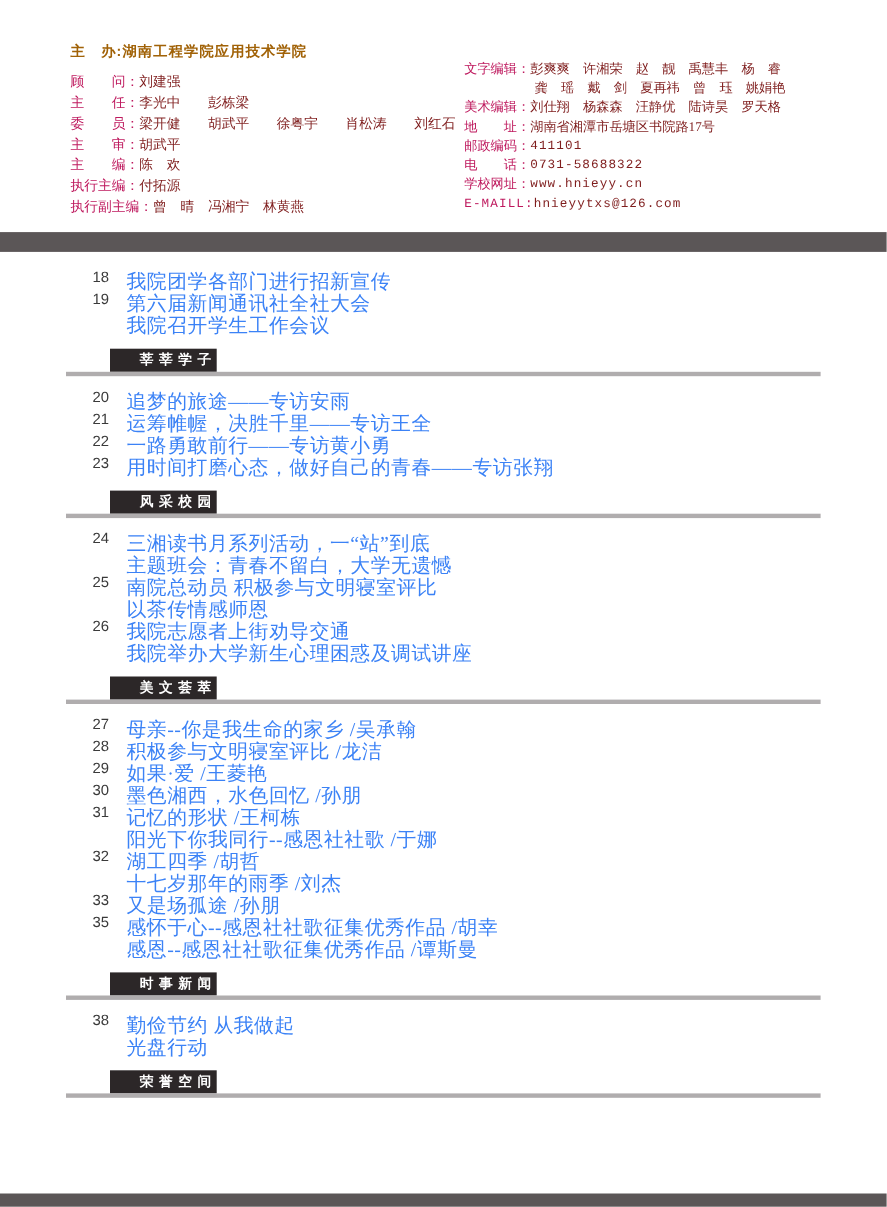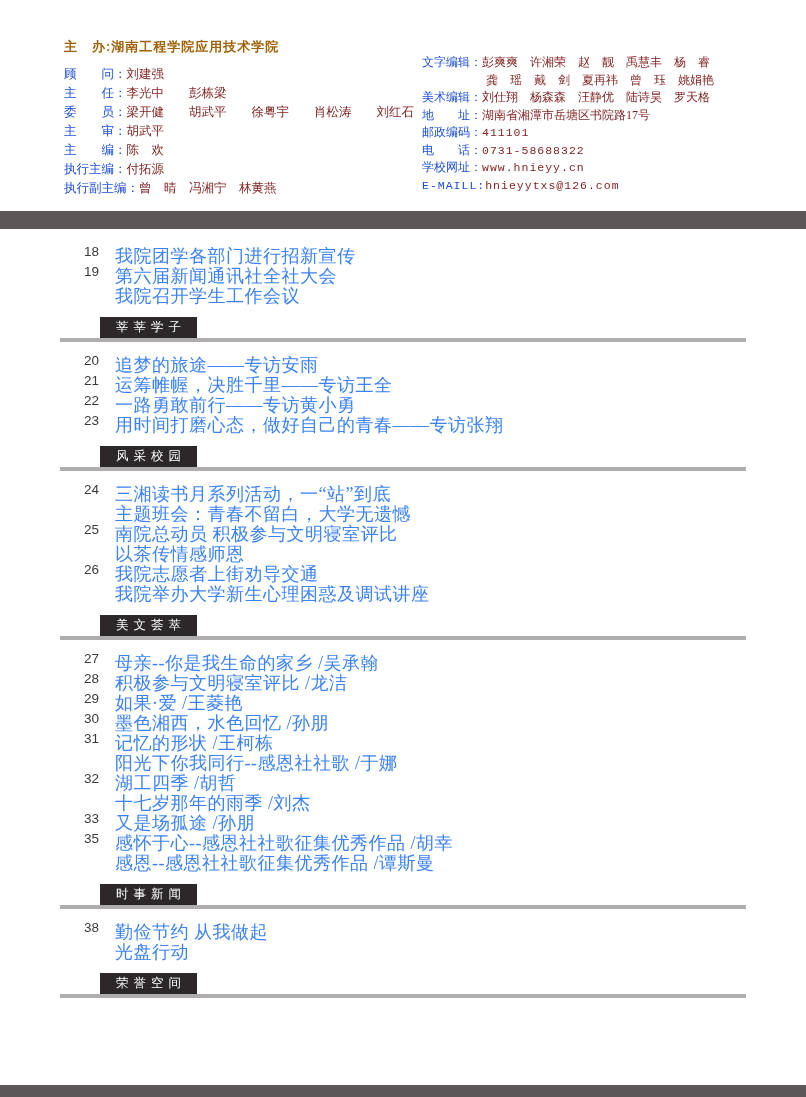--- a/index.html
+++ b/index.html
@@ -20,21 +20,21 @@
   .mast-right { width:378px; flex:none; margin-top:16px; }
   .publisher {
     font-family:"Liberation Sans", sans-serif;
     font-weight:bold; font-size:13px; color:#a16207;
     letter-spacing:1px; margin-bottom:9px; white-space:pre;
   }
   .mast-row { display:flex; font-size:12.5px; line-height:19px; white-space:pre; }
   .mast-right .mast-row { font-size:12px; line-height:17.5px; }
   .mast-row.cont { padding-left:84px; }
   .mast-right .mast-row.cont { padding-left:64px; }
-  .mast-label { color:#1d4ed8; }
+  .mast-label { color:#be185d; }
   .mast-value { color:#7f1d1d; }
   .mono { font-family:"Liberation Mono", monospace; font-size:11.5px; letter-spacing:1px; }
 
   
   .band { position:absolute; left:0; width:806px; background:#5b5657; }
   .band-top    { top:211px; height:18px; }
   .band-bottom { bottom:0;  height:12px; }
 
   
   .toc { position:absolute; top:238px; left:0; width:806px; padding-top:6px; }
@@ -43,22 +43,22 @@
     width:31px; flex:none;
     font-family:"Liberation Sans", sans-serif;
     font-size:13.5px; color:#3a3a3a;
   }
   .toc-title { font-size:18px; color:#3b82f6; letter-spacing:0.5px; white-space:pre; }
 
   .section-block { margin:13px 0 11px 0; }
   .section-box {
     margin-left:100px; width:97px; height:21px;
     background:#2c2728; color:#ffffff;
-    font-size:12.5px; font-weight:normal; letter-spacing:5px;
-    line-height:21px; text-align:center; text-indent:5px;
+    font-size:12.5px; font-weight:bold; letter-spacing:5px;
+    line-height:21px; text-align:right; text-indent:5px;
   }
   .section-rule { margin-left:60px; width:686px; height:4px; background:#b0adae; }
 </style>
 </head>
 <body>
 
 <div class="page">
 
   <div class="masthead">
     <div class="mast-left">

